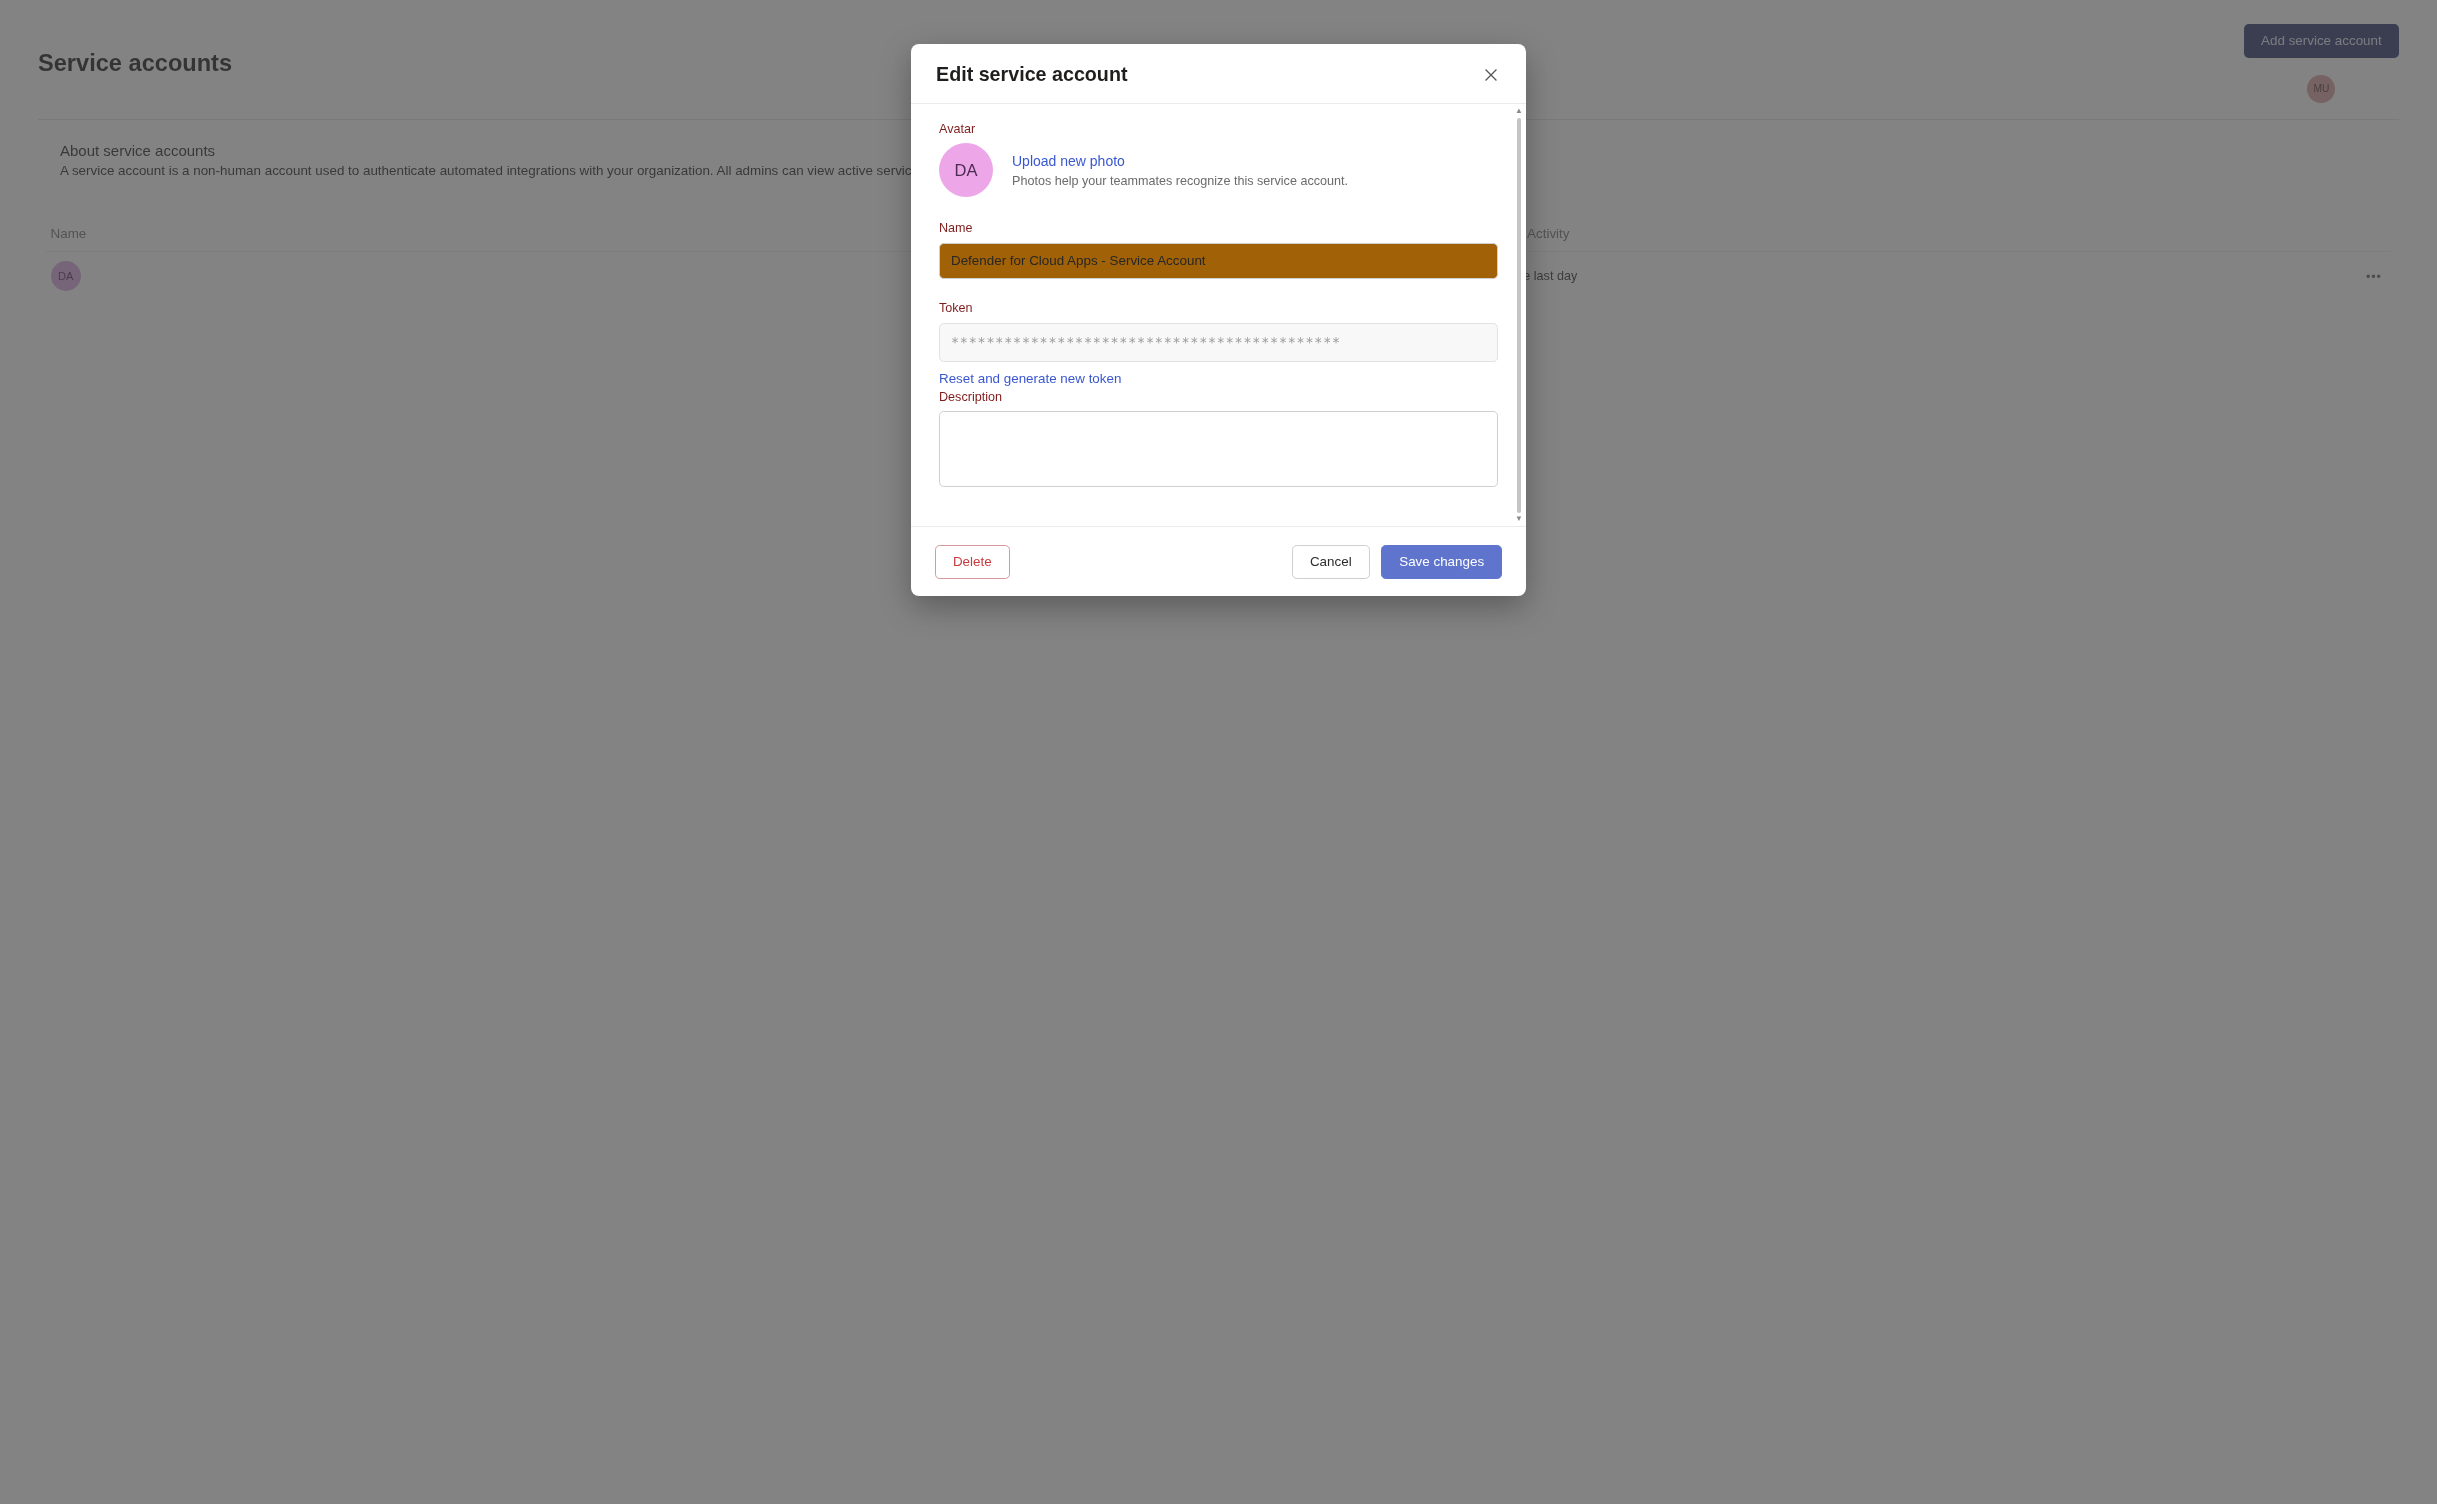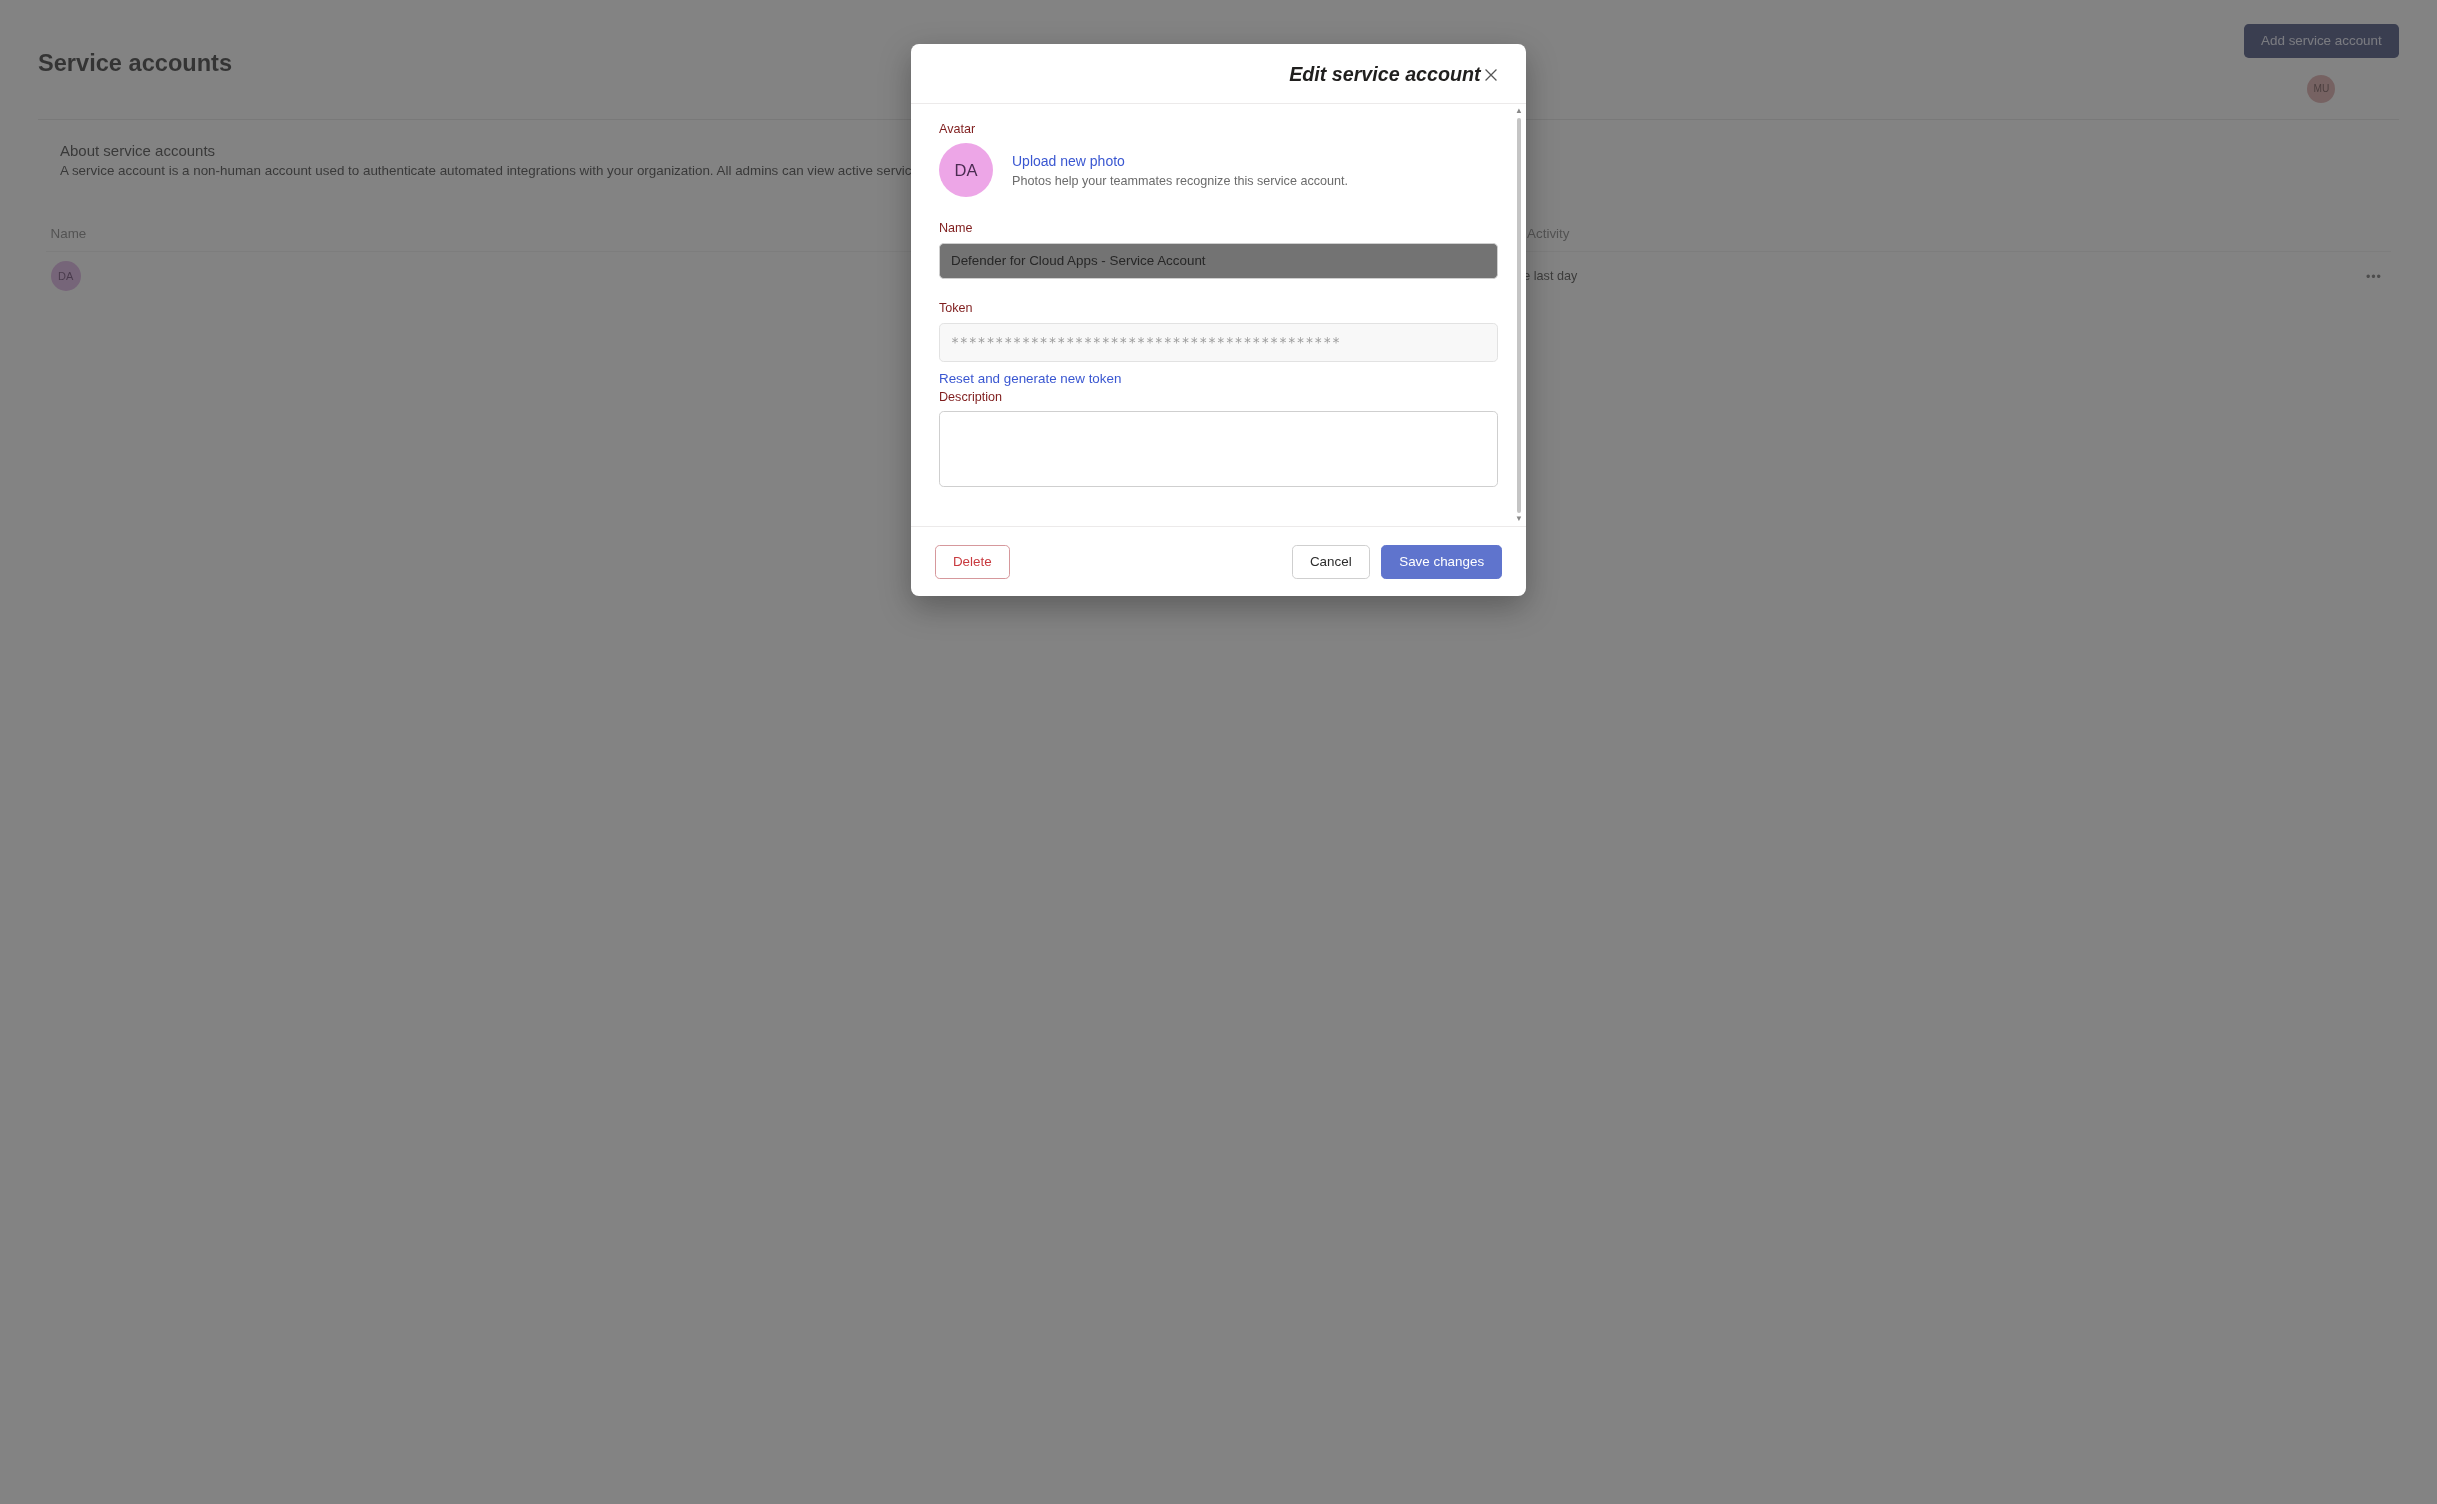--- a/index.html
+++ b/index.html
@@ -120,25 +120,24 @@
       max-width: 92vw;
       background: #fff;
       border-radius: 7.9px;
       box-shadow: 0 11px 31.5px rgba(0,0,0,0.3);
       display: flex;
       flex-direction: column;
       max-height: 84vh;
     }
     .modal-head {
       display: flex;
-      justify-content: flex-end;
+      justify-content: space-between;
       align-items: center;
       padding: 19px 25px 17.3px 25px;
       border-bottom: 0.8px solid #eceaea;
-      font-style: italic;
     }
     .modal-title {
       font-size: 19.7px;
       font-weight: 600;
       color: #201f1e;
     }
     .close-btn {
       background: none;
       border: none;
       cursor: pointer;
@@ -218,21 +217,21 @@
       margin-bottom: 22px;
     }
     .text-input {
       width: 100%;
       padding: 9.5px 11px;
       border: 0.8px solid #cfcfcf;
       border-radius: 4.7px;
       font-size: 13.4px;
       font-family: inherit;
       color: #272727;
-      background: #737373;
+      background: #a16207;
     }
     .textarea-input {
       width: 100%;
       height: 76px;
       padding: 9.5px 11px;
       border: 0.8px solid #cfcfcf;
       border-radius: 4.7px;
       font-size: 13.4px;
       font-family: inherit;
       resize: none;

